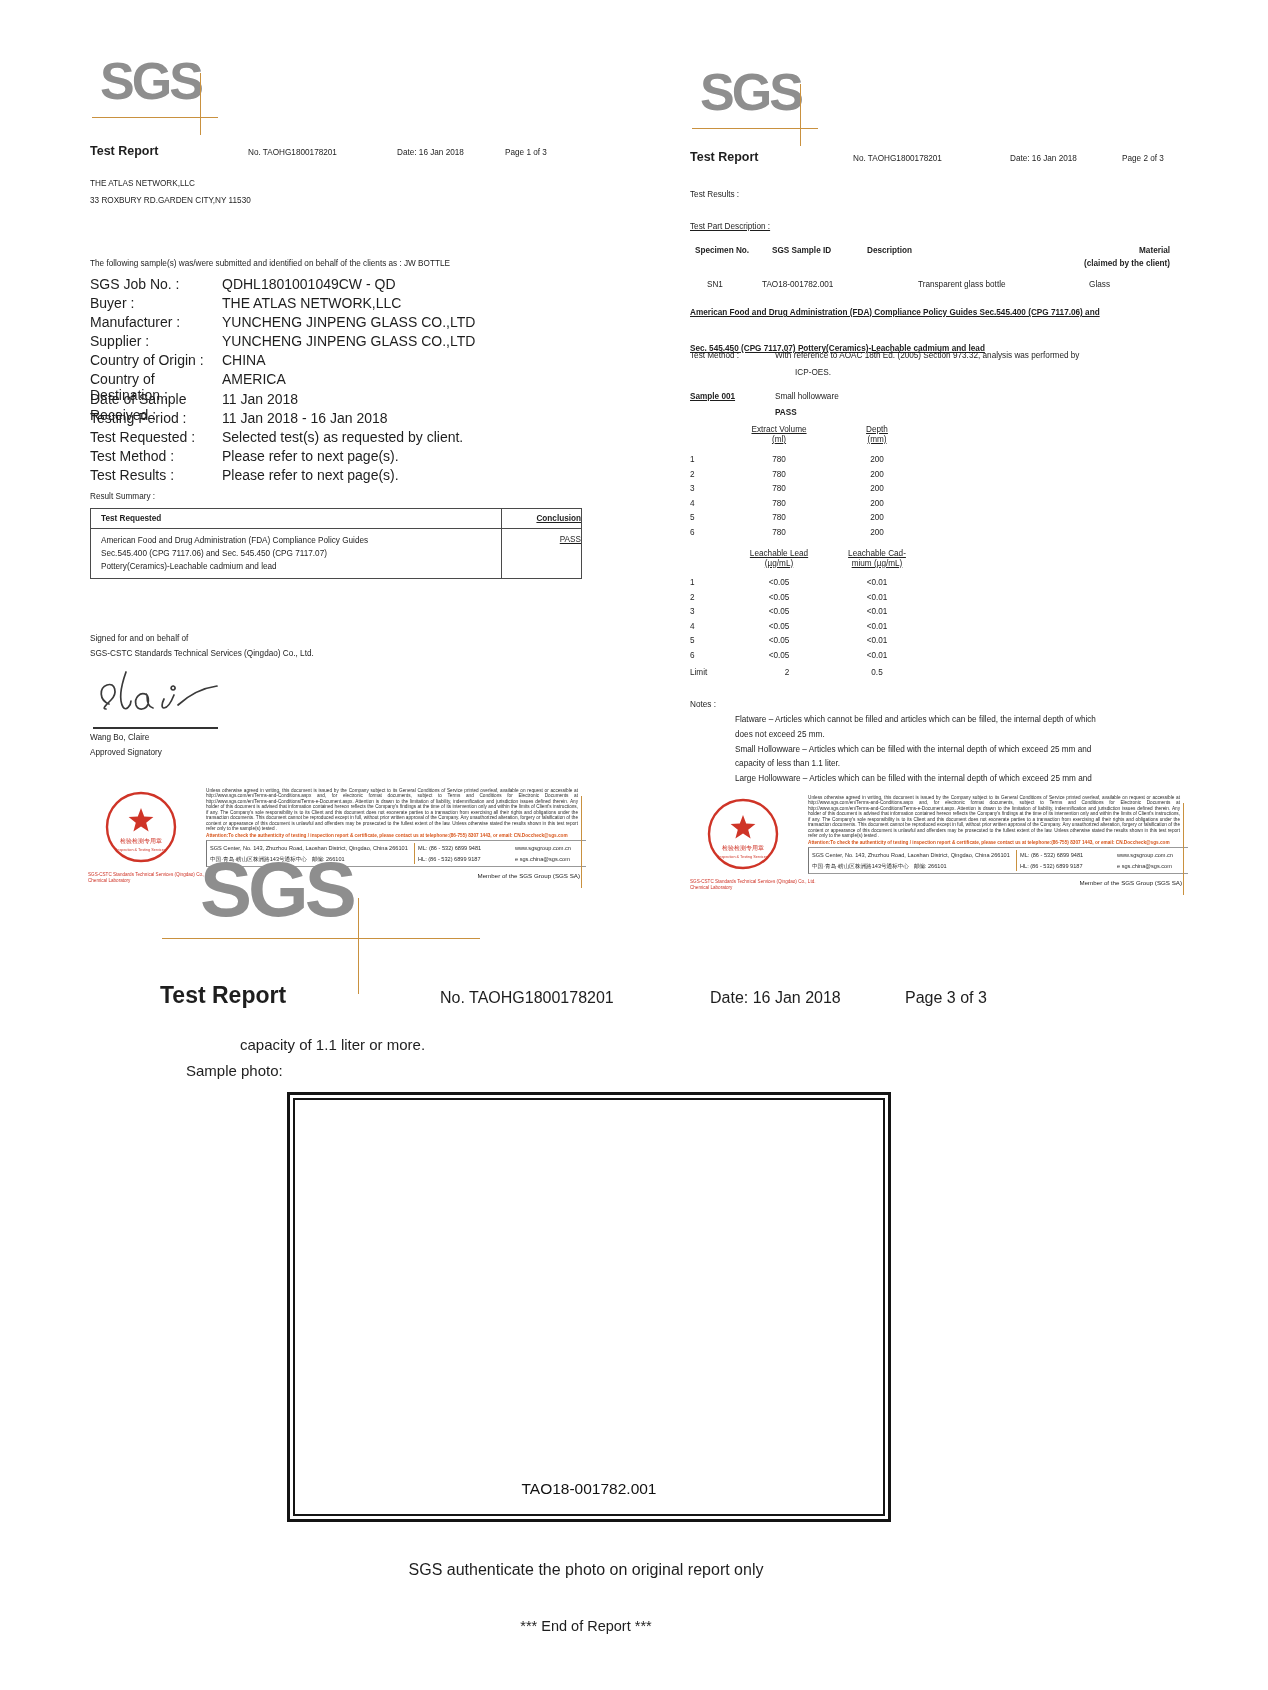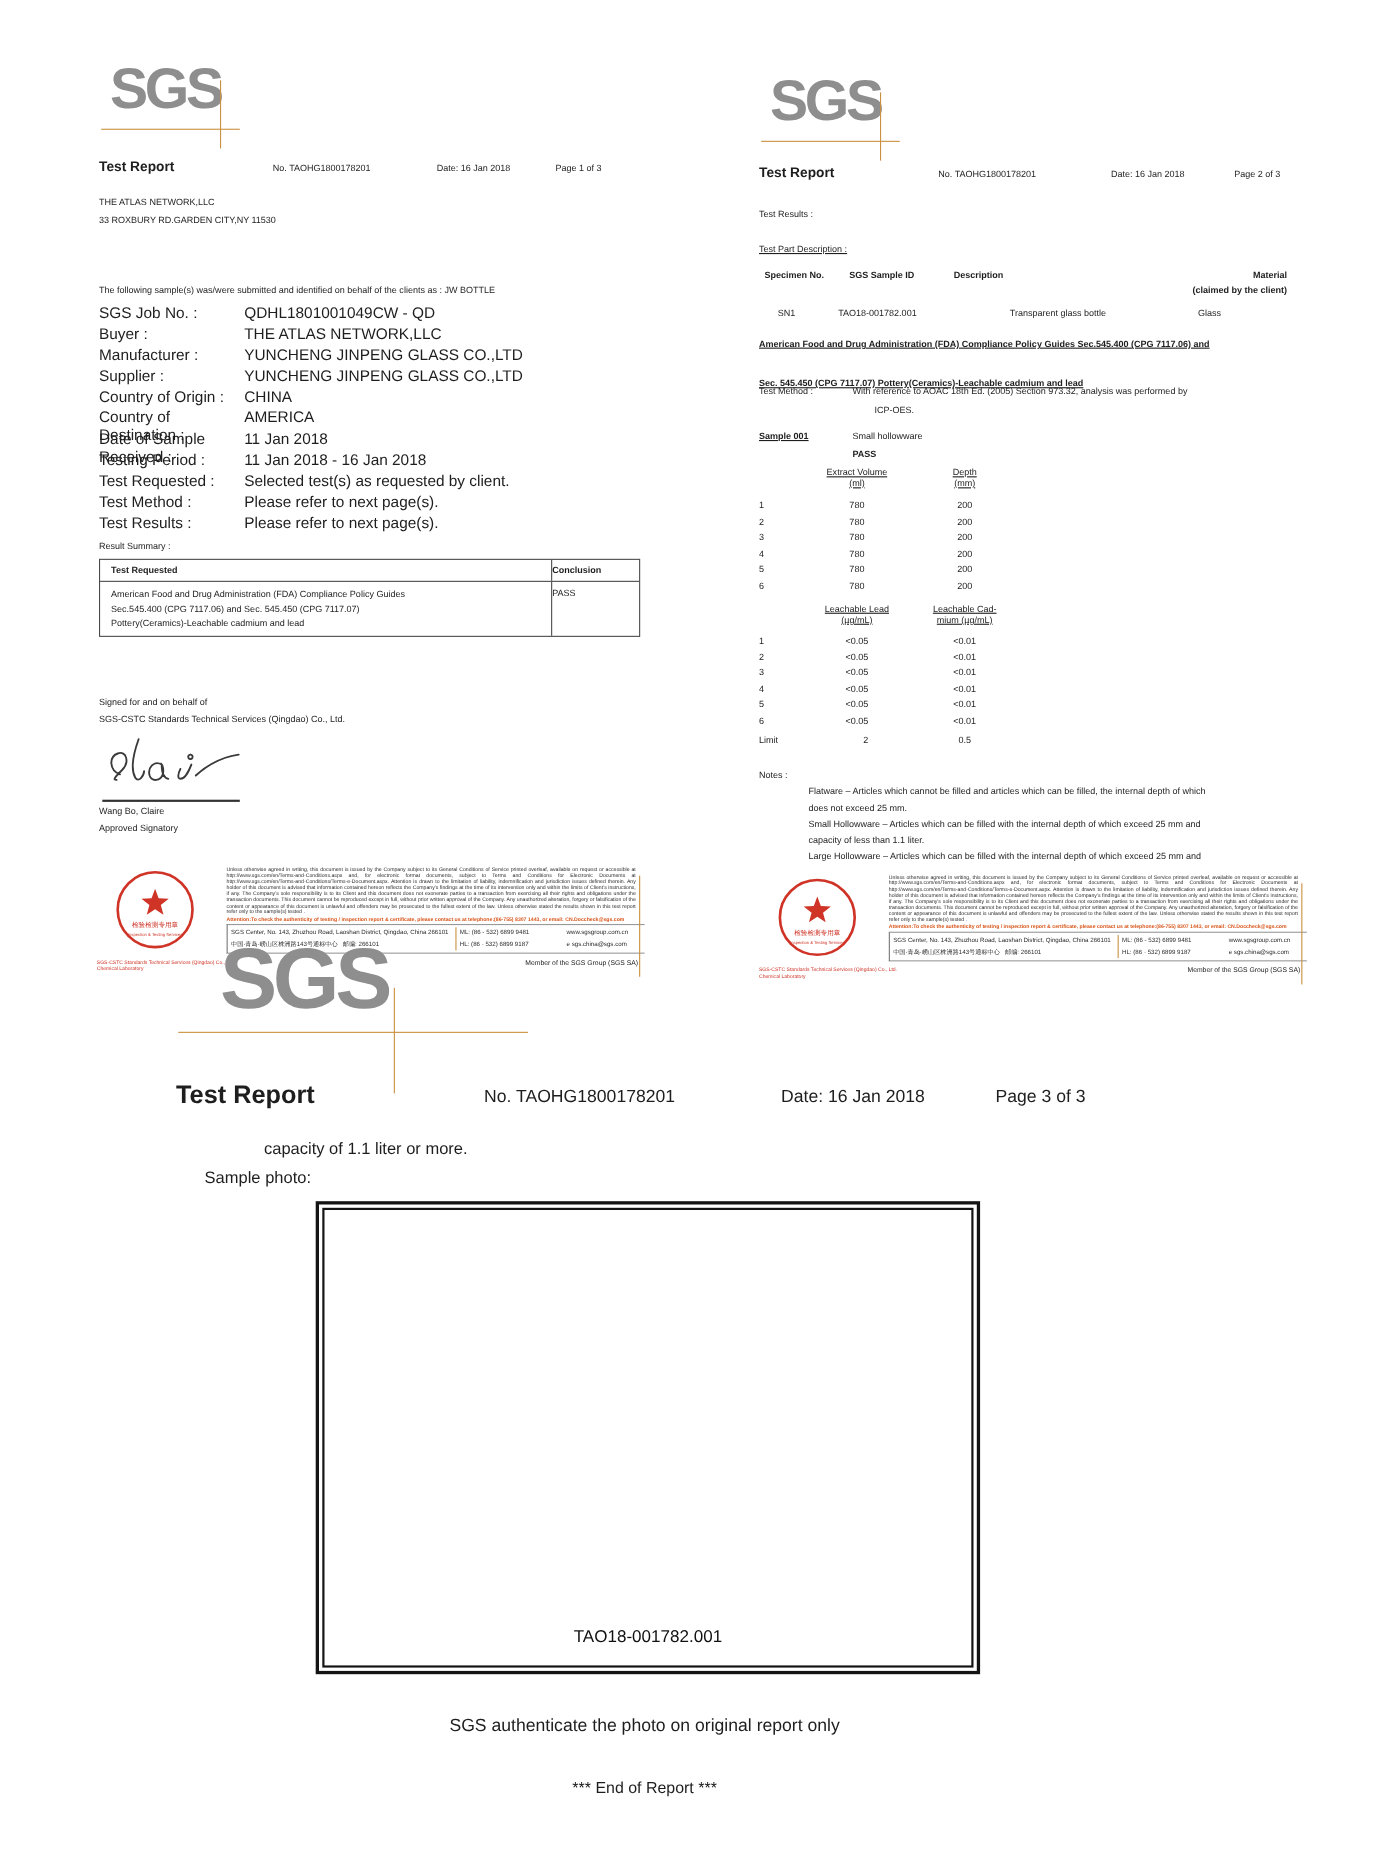--- a/index.html
+++ b/index.html
@@ -25,21 +25,21 @@
 
   
   .fields{position:absolute;left:90px;top:276px;font-size:14px;}
   .frow{display:flex;height:19.1px;align-items:flex-start;}
   .flabel{width:132px;}
 
   
   .sumtab{position:absolute;left:90px;top:508px;width:490px;border:1px solid #4a4a4a;font-size:8.2px;}
   .sumhead{display:flex;border-bottom:1px solid #4a4a4a;}
   .sc1{width:390px;border-right:1px solid #4a4a4a;padding:5px 10px;}
-  .sc2{flex:1;text-align:left;padding:5px 0;}
+  .sc2{flex:1;text-align:right;padding:5px 0;text-decoration:underline;}
   .sumbody{display:flex;}
   .sumbody .sc1 div{line-height:13px;white-space:nowrap;}
   .sumbody .sc2{padding-top:6px;}
 
   
   .sigline{position:absolute;left:93px;top:727px;width:125px;height:2px;background:#333;}
 
   
   .footer{position:absolute;width:492px;font-size:4.7px;color:#2b2b2b;}
   .stamp{position:absolute;left:16px;top:2px;}

